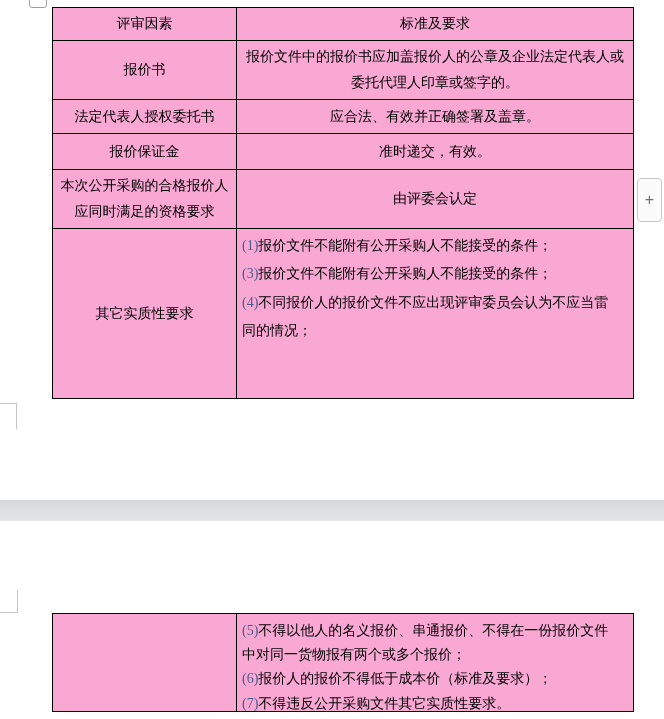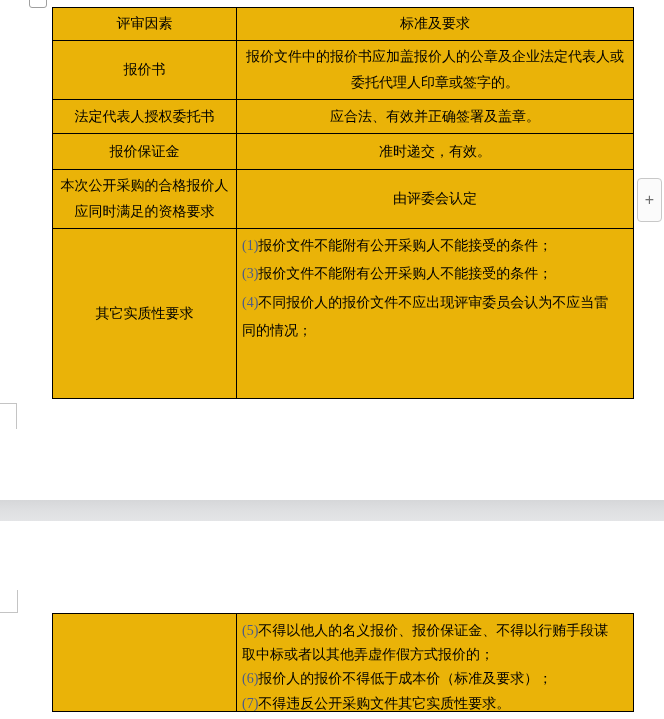--- a/index.html
+++ b/index.html
@@ -10,21 +10,21 @@
     color:#000;
   }
   
   .table-handle{
     position:absolute;left:29px;top:-7px;width:16px;height:13px;
     border:1px solid #9f9f9f;border-radius:3px;background:#fff;
   }
   
   .doc-table{
     position:absolute;left:52px;width:580px;
-    border:1px solid #000;background:#eab308;
+    border:1px solid #000;background:#f9a8d4;
   }
   .t1{top:7px;}
   .t2{top:613px;}
   .trow{display:flex;box-sizing:border-box;}
   .trow + .trow{border-top:1px solid #000;}
   .cell{box-sizing:border-box;overflow:hidden;font-size:14px;}
   .c1{width:184px;border-right:1px solid #000;}
   .c2{flex:1;}
   .center{
     display:flex;align-items:center;justify-content:center;
@@ -102,21 +102,21 @@
 <div class="margin-marker-a"></div>
 
 <div class="page-gap"></div>
 
 <div class="margin-marker-b"></div>
 
 <div class="doc-table t2">
   <div class="trow r6">
     <div class="cell c1 center"></div>
     <div class="cell c2 items">
-      <p><span class="num">(5)</span><span>不得以他人的名义报价、报价保证金、不得以行贿手段谋取中标或者以其他弄虚作假方式报价的；</span></p>
+      <p><span class="num">(5)</span><span>不得以他人的名义报价、串通报价、不得在一份报价文件中对同一货物报有两个或多个报价；</span></p>
       <p><span class="num">(6)</span><span>报价人的报价不得低于成本价（标准及要求）；</span></p>
       <p><span class="num">(7)</span><span>不得违反公开采购文件其它实质性要求。</span></p>
     </div>
   </div>
 </div>
 
 <div class="plus-btn">
   <span>+</span>
 </div>
 

